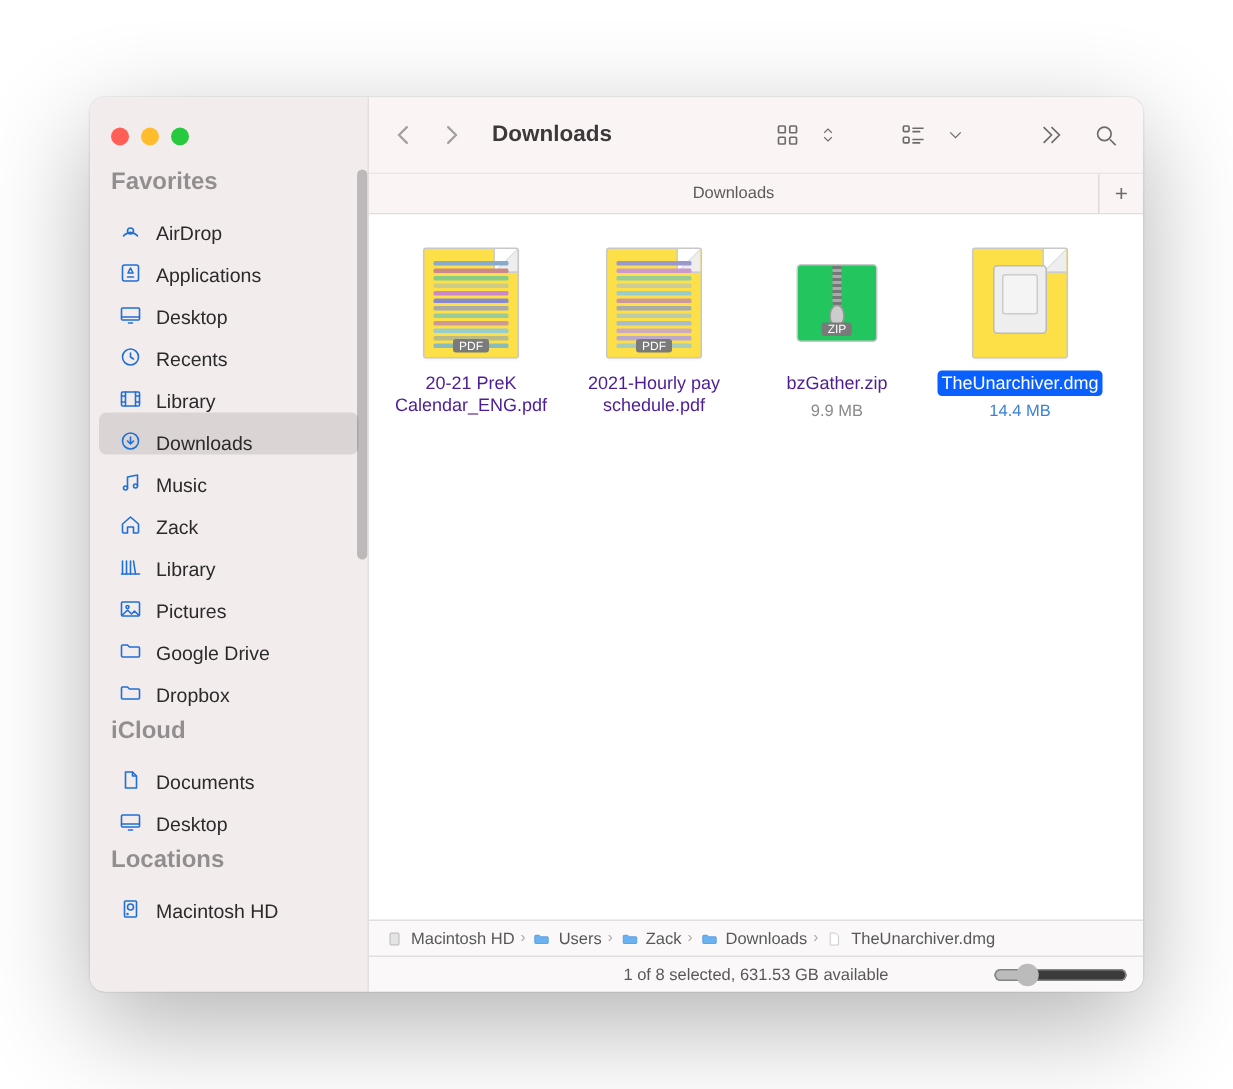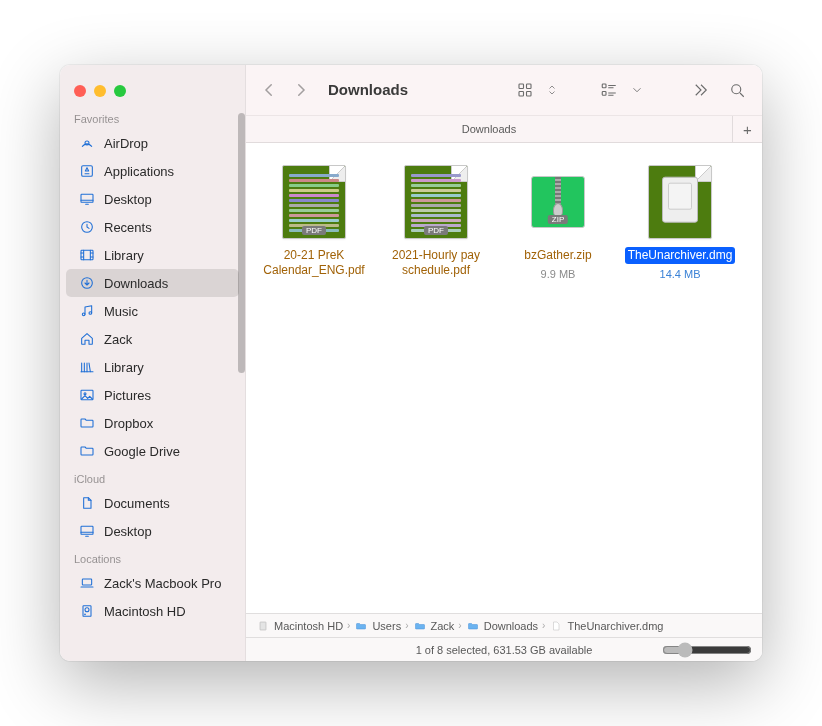--- a/index.html
+++ b/index.html
@@ -31,23 +31,23 @@
     }
     .traffic-lights {
       display: flex;
       gap: 8px;
       padding: 12px 14px 8px 14px;
     }
     .tl { width: 12px; height: 12px; border-radius: 50%; }
     .tl.red { background: #ff5f56; }
     .tl.yellow { background: #ffbd2e; }
     .tl.green { background: #27c93f; }
-    .section-header { font-size: 11px; color: rgba(0,0,0,0.4); font-weight: 400; padding: 8px 14px 4px; }
+    .section-header { font-size: 16px; color: rgba(0,0,0,0.4); font-weight: 700; padding: 8px 14px 4px; }
     .sidebar-item {
-      display: flex; align-items: center;
+      display: flex; align-items: flex-end;
       height: 28px; padding: 0 12px; margin: 0 6px;
       border-radius: 5px; font-size: 13px; color: #2a2a2a;
       cursor: default; gap: 8px;
     }
     .sidebar-item.active { background: rgba(0,0,0,0.1); }
     .sidebar-icon { width: 18px; height: 18px; color: #1f6fd6; display: flex; align-items: center; justify-content: center; flex-shrink:0; }
     .sidebar-icon svg { width: 16px; height: 16px; stroke: currentColor; fill: none; stroke-width: 1.6; }
 
     .main {
       flex: 1;
@@ -95,35 +95,35 @@
       display:flex; align-items:center; justify-content:center;
       background: #fff;
       position: relative;
     }
     .file-thumb.selected-ring::after{
       content:""; position:absolute; inset:-4px; border-radius:4px;
       background: rgba(0,0,0,0.05);
       z-index:-1;
     }
     .page {
-      width: 64px; height: 74px; background:#4d7c0f; border:1px solid #c8c8c8; border-radius:2px;
+      width: 64px; height: 74px; background:#fde047; border:1px solid #c8c8c8; border-radius:2px;
       position:relative; overflow:hidden;
       box-shadow: 0 1px 2px rgba(0,0,0,0.05);
     }
     .page .fold { position:absolute; top:0; right:0; width:16px; height:16px; background: linear-gradient(135deg,#fff 48%, #ccc 50%, #eee 52%); border-left:1px solid #ccc; border-bottom:1px solid #ccc;}
     .page .badge { position:absolute; bottom:3px; left:50%; transform:translateX(-50%); font-size:8px; background:#7a7a7a; color:#fff; padding:0 4px; border-radius:2px; }
     .page .bars { position:absolute; top:8px; left:6px; right:6px; bottom:18px; }
     .bar { height:3px; margin-bottom:2px; border-radius:1px; }
     .zip-body{ width:54px; height:52px; border:1px solid #c8c8c8; border-radius:3px; background:#22c55e; position:relative;}
     .zip-body .zipper{position:absolute; top:0; left:50%; transform:translateX(-50%); width:6px; height:28px; background: repeating-linear-gradient(0deg,#aaa 0 2px,#777 2px 4px); border-radius:0 0 3px 3px;}
     .zip-body .pull{position:absolute; top:26px; left:50%; transform:translateX(-50%); width:10px; height:14px; background:#ccc; border:1px solid #999; border-radius:50% 50% 40% 40%;}
     .zip-body .badge{position:absolute; bottom:3px; left:50%; transform:translateX(-50%); font-size:8px; background:#7a7a7a; color:#fff; padding:0 4px; border-radius:2px;}
     .hdd { width:36px; height:46px; border:1px solid #bbb; border-radius:3px; background:#eee; position:absolute; top:50%; left:50%; transform:translate(-50%,-55%);}
     .hdd::before{content:""; position:absolute; inset:5px 5px 12px 5px; border:1px solid #ccc; border-radius:2px; background:#f4f4f4;}
-    .file-name { margin-top: 6px; line-height: 15px; color:#a16207; padding: 1px 3px; border-radius:3px; }
+    .file-name { margin-top: 6px; line-height: 15px; color:#4c1d95; padding: 1px 3px; border-radius:3px; }
     .file-name.selected { background: #0a60ff; color: #fff; }
     .file-meta { font-size: 11px; color: #8a8a8a; margin-top: 4px; }
     .file-meta.selected-blue{ color:#3b82d6; }
 
     .pathbar {
       height: 24px; border-top: 1px solid rgba(0,0,0,0.1);
       display:flex; align-items:center; gap:4px; padding: 0 10px;
       font-size: 11px; color:#585858; background:#faf8f8;
     }
     .crumb { display:flex; align-items:center; gap:4px;}
@@ -248,29 +248,29 @@
             </svg>
           </span>
           <span>Pictures</span>
         </div>
         <div class="sidebar-item">
           <span class="sidebar-icon">
             <svg viewBox="0 0 24 24">
               <path d="M3 7a1 1 0 011-1h5l2 2h9a1 1 0 011 1v8a1 1 0 01-1 1H4a1 1 0 01-1-1z" stroke="currentColor" fill="none" stroke-width="1.6" stroke-linecap="round" stroke-linejoin="round"></path>
             </svg>
           </span>
+          <span>Google Drive</span>
+        </div>
+        <div class="sidebar-item">
+          <span class="sidebar-icon">
+            <svg viewBox="0 0 24 24">
+              <path d="M3 7a1 1 0 011-1h5l2 2h9a1 1 0 011 1v8a1 1 0 01-1 1H4a1 1 0 01-1-1z" stroke="currentColor" fill="none" stroke-width="1.6" stroke-linecap="round" stroke-linejoin="round"></path>
+            </svg>
+          </span>
           <span>Dropbox</span>
-        </div>
-        <div class="sidebar-item">
-          <span class="sidebar-icon">
-            <svg viewBox="0 0 24 24">
-              <path d="M3 7a1 1 0 011-1h5l2 2h9a1 1 0 011 1v8a1 1 0 01-1 1H4a1 1 0 01-1-1z" stroke="currentColor" fill="none" stroke-width="1.6" stroke-linecap="round" stroke-linejoin="round"></path>
-            </svg>
-          </span>
-          <span>Google Drive</span>
         </div>
       </div>
 
     <div class="section-header">iCloud</div>
     <div id="sec1">
         <div class="sidebar-item">
           <span class="sidebar-icon">
             <svg viewBox="0 0 24 24">
               <path d="M7 4h7l4 4v12a0 0 0 010 0H7z" stroke="currentColor" fill="none" stroke-width="1.6" stroke-linecap="round" stroke-linejoin="round"></path>
               <path d="M14 4v4h4" stroke="currentColor" fill="none" stroke-width="1.6" stroke-linecap="round" stroke-linejoin="round"></path>
@@ -284,29 +284,20 @@
               <rect x="3" y="5" width="18" height="12" rx="1" stroke="currentColor" fill="none" stroke-width="1.6" stroke-linecap="round" stroke-linejoin="round"></rect>
               <path d="M3 14h18M10 20h4" stroke="currentColor" fill="none" stroke-width="1.6" stroke-linecap="round" stroke-linejoin="round"></path>
             </svg>
           </span>
           <span>Desktop</span>
         </div>
       </div>
 
     <div class="section-header">Locations</div>
     <div id="sec2">
-        <div class="sidebar-item">
-          <span class="sidebar-icon">
-            <svg viewBox="0 0 24 24">
-              <rect x="5" y="6" width="14" height="9" rx="1" stroke="currentColor" fill="none" stroke-width="1.6" stroke-linecap="round" stroke-linejoin="round"></rect>
-              <path d="M3 18h18" stroke="currentColor" fill="none" stroke-width="1.6" stroke-linecap="round" stroke-linejoin="round"></path>
-            </svg>
-          </span>
-          <span>Zack's Macbook Pro</span>
-        </div>
         <div class="sidebar-item">
           <span class="sidebar-icon">
             <svg viewBox="0 0 24 24">
               <rect x="6" y="4" width="12" height="16" rx="1" stroke="currentColor" fill="none" stroke-width="1.6" stroke-linecap="round" stroke-linejoin="round"></rect>
               <circle cx="12" cy="10" r="3" stroke="currentColor" fill="none" stroke-width="1.6" stroke-linecap="round" stroke-linejoin="round"></circle>
               <circle cx="9" cy="17" r="0.5" fill="currentColor"></circle>
             </svg>
           </span>
           <span>Macintosh HD</span>
         </div>

